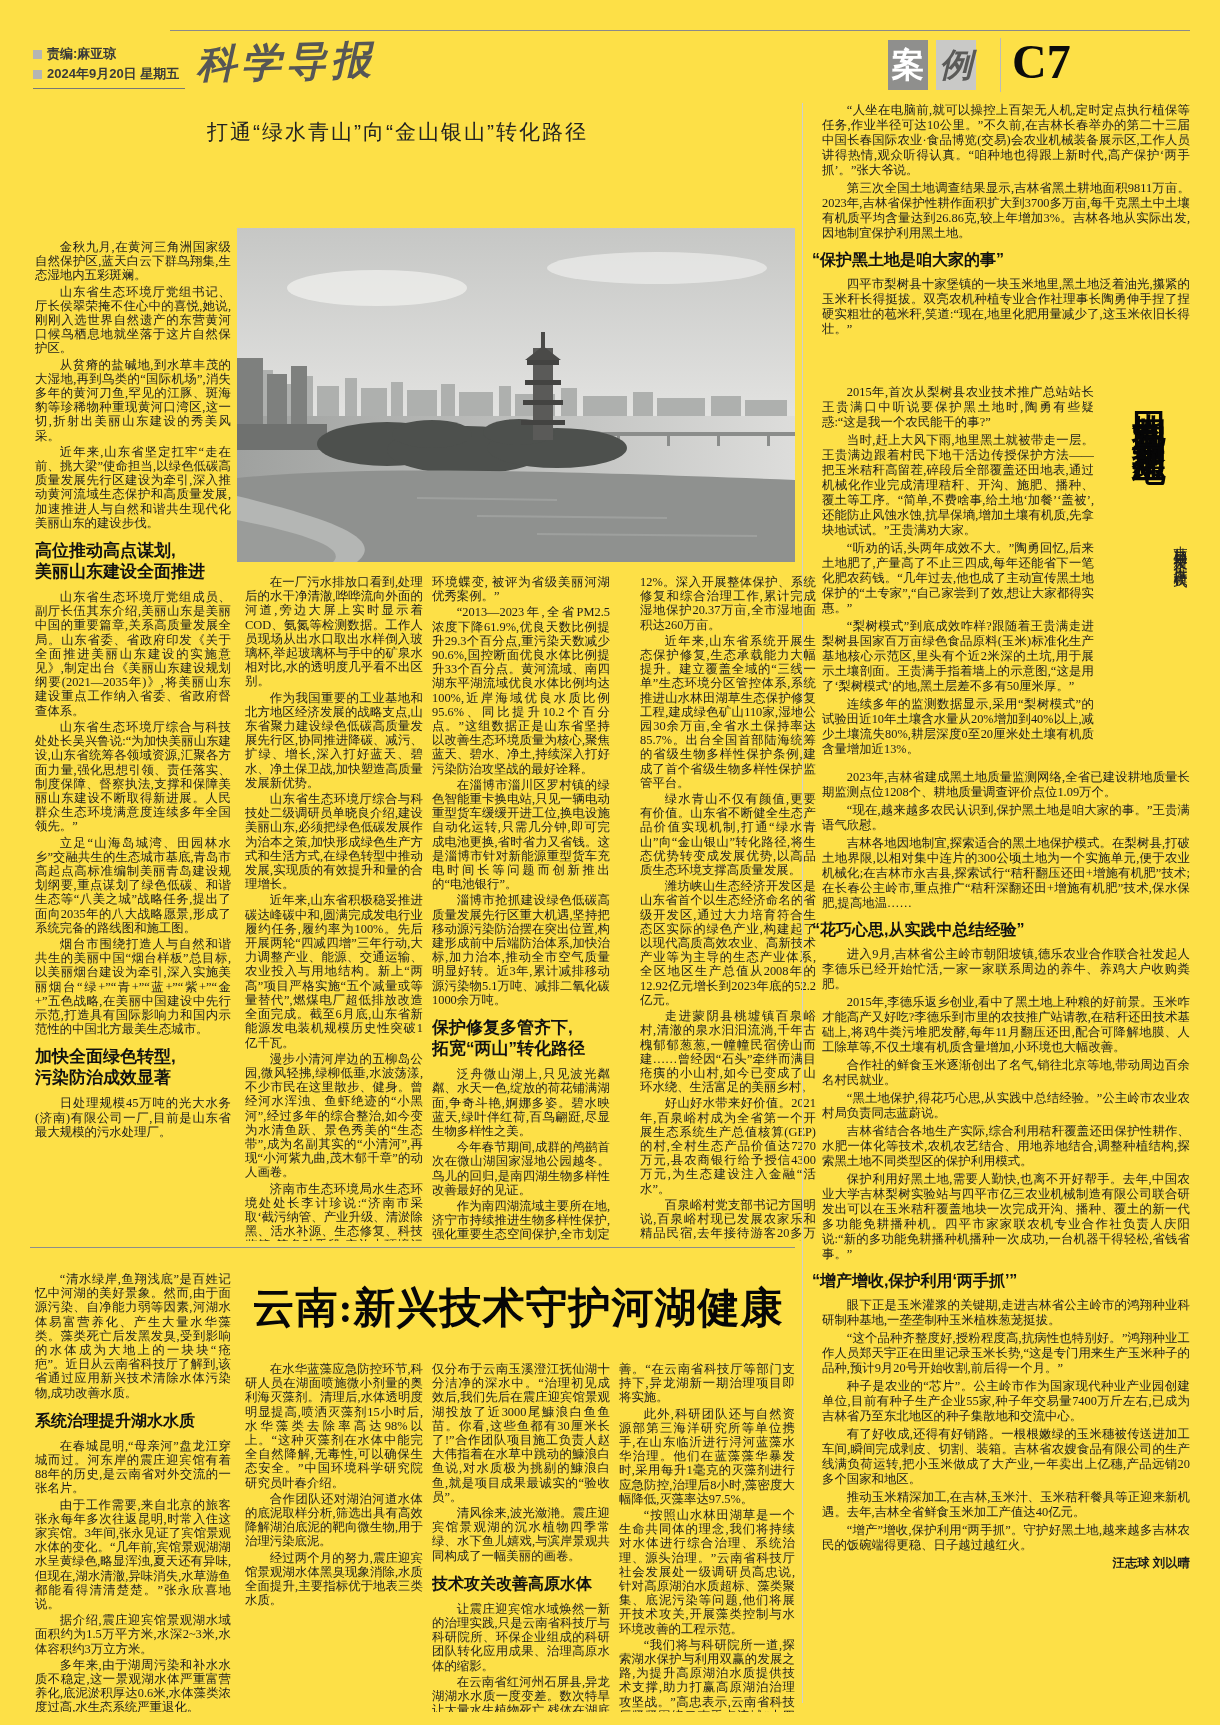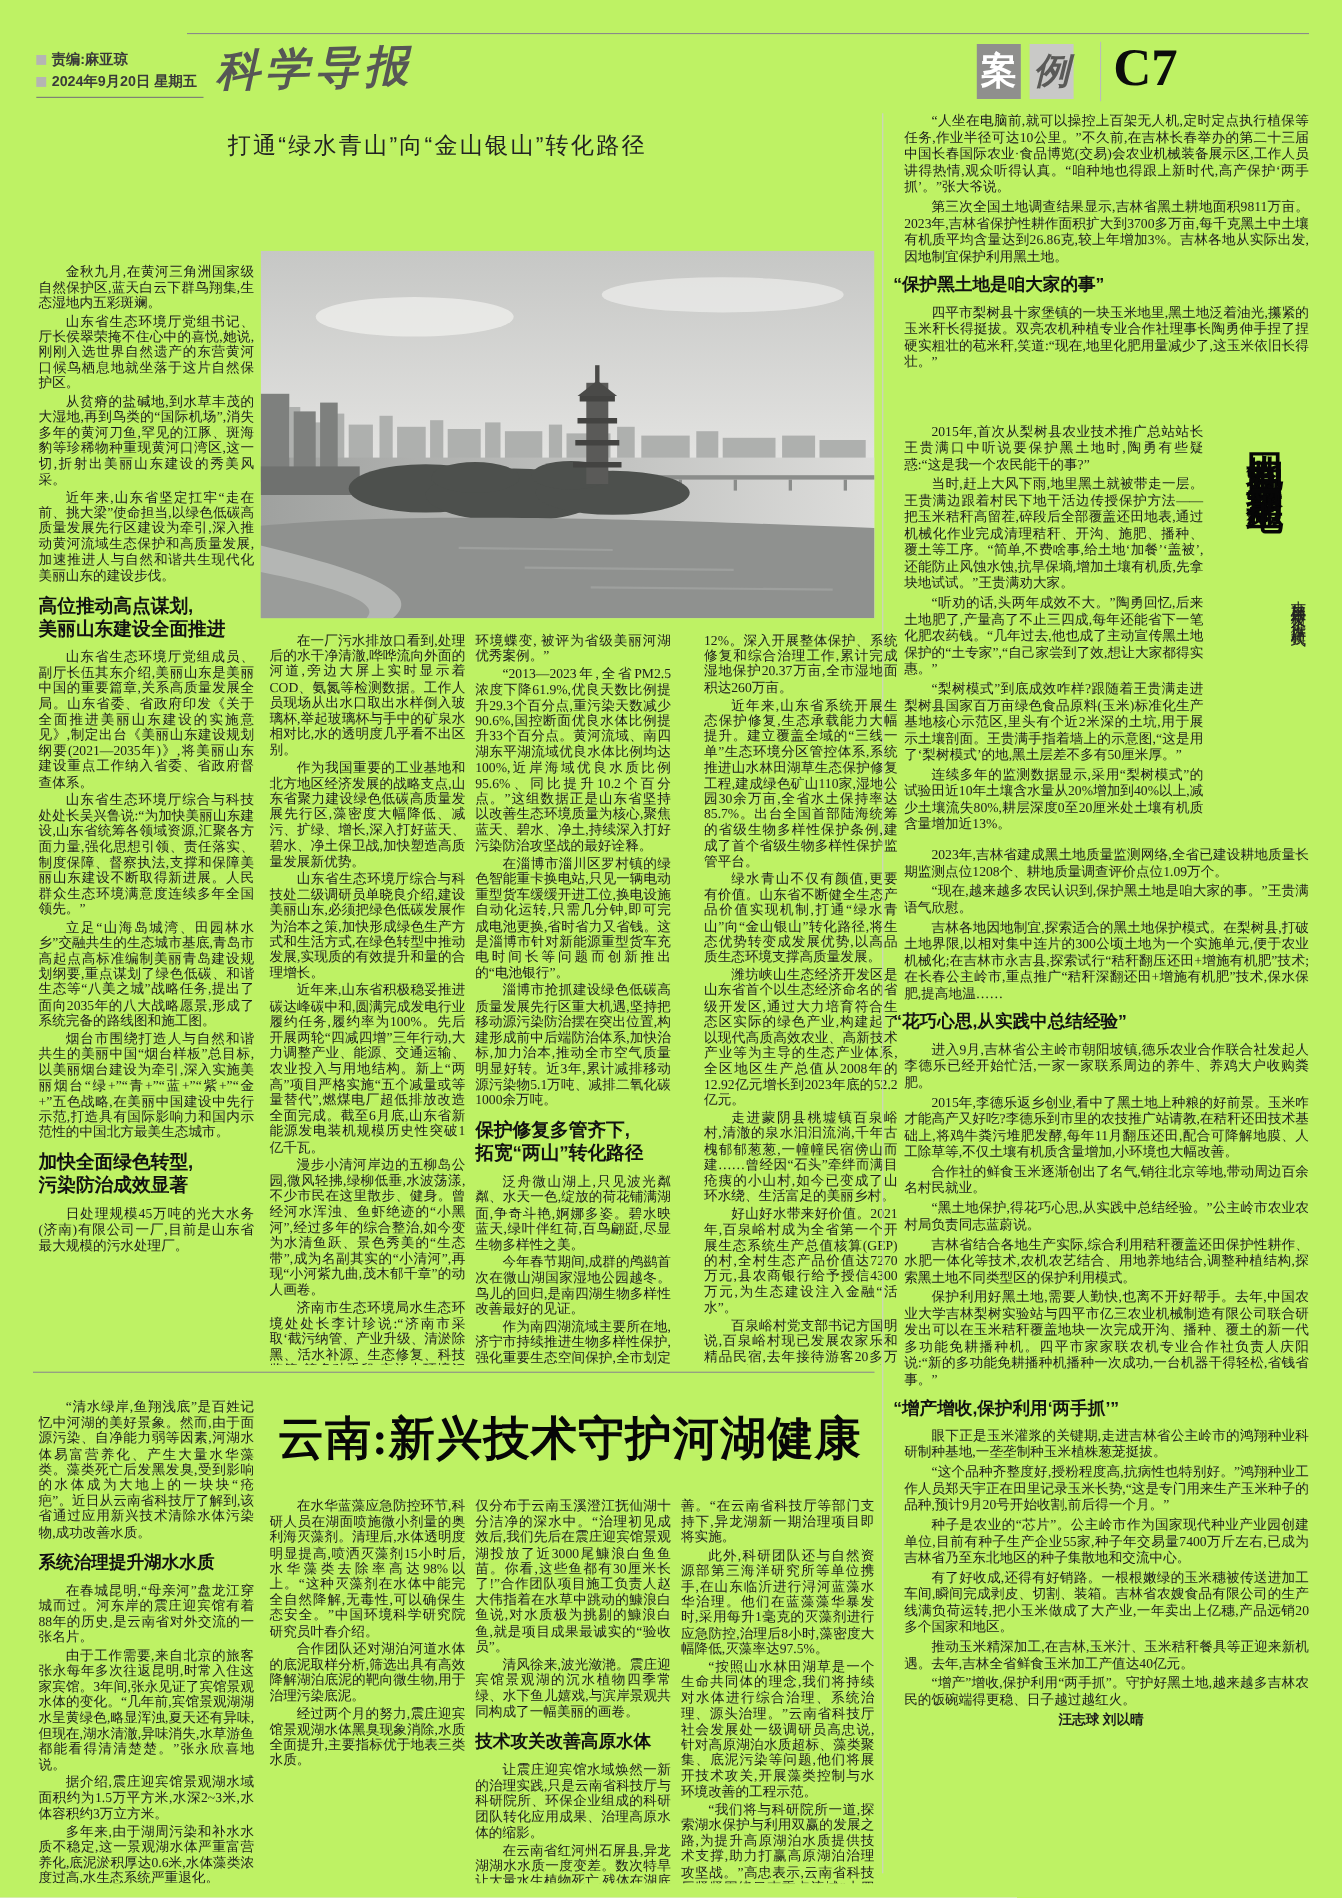--- a/index.html
+++ b/index.html
@@ -1,16 +1,16 @@
 <!DOCTYPE html>
 <html><head>
 <meta charset="utf-8">
 <style>
   html,body{margin:0;padding:0;background:#e8e8e6;}
-  .page{position:relative;width:1220px;height:1725px;margin:0 auto;background:#bef264;overflow:hidden;
+  .page{position:relative;width:1220px;height:1725px;margin:0 auto;background:#fde047;overflow:hidden;
         font-family:"Liberation Serif","DejaVu Serif",serif;color:#1c1c1c;}
   
   .topline{position:absolute;left:170px;top:30px;width:1020px;height:1px;background:#8a8a8a;}
   .ed-block{position:absolute;left:33px;top:44px;width:150px;font-family:"Liberation Sans","DejaVu Sans",sans-serif;
             font-size:13px;font-weight:bold;color:#3a3a3a;line-height:20px;}
   .ed-block .row{display:flex;align-items:center;gap:5px;}
   .sq{display:inline-block;width:9px;height:9px;background:#b5b5b3;flex:0 0 auto;}
   .ed-underline{position:absolute;left:33px;top:88px;width:152px;height:1px;background:#777;}
   .masthead{position:absolute;left:196px;top:34px;width:220px;font-size:40px;font-weight:bold;font-style:italic;
             color:#565656;letter-spacing:5px;transform:rotate(-1.5deg);font-family:"Liberation Serif",serif;}
@@ -47,21 +47,21 @@
   .bcol4{left:619px;top:1362px;width:176px;height:350px;}
   .bcol1 .subhead,.bcol3 .subhead{font-size:16px;}
   
   .rcol{position:absolute;font-size:12.4px;line-height:15px;overflow:hidden;}
   .rtop{left:812px;top:103px;width:378px;height:282px;}
   .rmid{left:812px;top:385px;width:282px;height:385px;}
   .rbottom{left:812px;top:770px;width:378px;height:932px;}
   .rcol .para{text-align:justify;text-indent:2em;margin:0 0 3px 10px;}
   .rcol .subhead{font-family:"Liberation Sans","DejaVu Sans",sans-serif;font-weight:bold;font-size:16px;
                  line-height:20px;margin:9px 0 7px 0;color:#111;}
-  .rcol .byline{text-align:center;font-weight:bold;}
+  .rcol .byline{text-align:right;font-weight:bold;}
   .vtitle-block{position:absolute;left:1100px;top:385px;width:90px;height:388px;
                 display:flex;flex-direction:row-reverse;justify-content:flex-start;}
   .vtitle{writing-mode:vertical-rl;font-family:"Liberation Serif","DejaVu Serif",serif;font-weight:900;
           font-size:33px;letter-spacing:3px;color:#060606;line-height:46px;}
   .vkicker{writing-mode:vertical-rl;font-family:"Liberation Sans","DejaVu Sans",sans-serif;font-size:14px;
           color:#222;padding-top:150px;letter-spacing:2px;line-height:18px;}
 </style>
 </head>
 <body>
 
@@ -188,21 +188,21 @@
       <div class="para">山东省生态环境厅党组成员、副厅长伍其东介绍,美丽山东是美丽中国的重要篇章,关系高质量发展全局。山东省委、省政府印发《关于全面推进美丽山东建设的实施意见》,制定出台《美丽山东建设规划纲要(2021—2035年)》,将美丽山东建设重点工作纳入省委、省政府督查体系。</div>
       <div class="para">山东省生态环境厅综合与科技处处长吴兴鲁说:“为加快美丽山东建设,山东省统筹各领域资源,汇聚各方面力量,强化思想引领、责任落实、制度保障、督察执法,支撑和保障美丽山东建设不断取得新进展。人民群众生态环境满意度连续多年全国领先。”</div>
       <div class="para">立足“山海岛城湾、田园林水乡”交融共生的生态城市基底,青岛市高起点高标准编制美丽青岛建设规划纲要,重点谋划了绿色低碳、和谐生态等“八美之城”战略任务,提出了面向2035年的八大战略愿景,形成了系统完备的路线图和施工图。</div>
       <div class="para">烟台市围绕打造人与自然和谐共生的美丽中国“烟台样板”总目标,以美丽烟台建设为牵引,深入实施美丽烟台“绿+”“青+”“蓝+”“紫+”“金+”五色战略,在美丽中国建设中先行示范,打造具有国际影响力和国内示范性的中国北方最美生态城市。</div>
       <div class="subhead">加快全面绿色转型,
 污染防治成效显著</div>
       <div class="para">日处理规模45万吨的光大水务(济南)有限公司一厂,目前是山东省最大规模的污水处理厂。</div>
     </div>
   <div class="col colB">
       <div class="para">在一厂污水排放口看到,处理后的水干净清澈,哗哗流向外面的河道,旁边大屏上实时显示着COD、氨氮等检测数据。工作人员现场从出水口取出水样倒入玻璃杯,举起玻璃杯与手中的矿泉水相对比,水的透明度几乎看不出区别。</div>
-      <div class="para">作为我国重要的工业基地和北方地区经济发展的战略支点,山东省聚力建设绿色低碳高质量发展先行区,藻密度大幅降低、减污、扩绿、增长,深入打好蓝天、碧水、净土保卫战,加快塑造高质量发展新优势。</div>
+      <div class="para">作为我国重要的工业基地和北方地区经济发展的战略支点,山东省聚力建设绿色低碳高质量发展先行区,协同推进降碳、减污、扩绿、增长,深入打好蓝天、碧水、净土保卫战,加快塑造高质量发展新优势。</div>
       <div class="para">山东省生态环境厅综合与科技处二级调研员单晓良介绍,建设美丽山东,必须把绿色低碳发展作为治本之策,加快形成绿色生产方式和生活方式,在绿色转型中推动发展,实现质的有效提升和量的合理增长。</div>
       <div class="para">近年来,山东省积极稳妥推进碳达峰碳中和,圆满完成发电行业履约任务,履约率为100%。先后开展两轮“四减四增”三年行动,大力调整产业、能源、交通运输、农业投入与用地结构。新上“两高”项目严格实施“五个减量或等量替代”,燃煤电厂超低排放改造全面完成。截至6月底,山东省新能源发电装机规模历史性突破1亿千瓦。</div>
       <div class="para">漫步小清河岸边的五柳岛公园,微风轻拂,绿柳低垂,水波荡漾,不少市民在这里散步、健身。曾经河水浑浊、鱼虾绝迹的“小黑河”,经过多年的综合整治,如今变为水清鱼跃、景色秀美的“生态带”,成为名副其实的“小清河”,再现“小河紫九曲,茂木郁千章”的动人画卷。</div>
       <div class="para">济南市生态环境局水生态环境处处长李计珍说:“济南市采取‘截污纳管、产业升级、清淤除黑、活水补源、生态修复、科技监管’等多种手段,实施水环境污染防治、水资源开发利用、水生态修复保护‘三水统筹’治理,实现了小清河(济南段)‘有河有水、有鱼有草、人水和谐’的生态</div>
     </div>
   <div class="col colC">
       <div class="para noind">环境蝶变, 被评为省级美丽河湖优秀案例。”</div>
       <div class="para">“2013—2023年,全省PM2.5浓度下降61.9%,优良天数比例提升29.3个百分点,重污染天数减少90.6%,国控断面优良水体比例提升33个百分点。黄河流域、南四湖东平湖流域优良水体比例均达100%,近岸海域优良水质比例95.6%、同比提升10.2个百分点。”这组数据正是山东省坚持以改善生态环境质量为核心,聚焦蓝天、碧水、净土,持续深入打好污染防治攻坚战的最好诠释。</div>
       <div class="para">在淄博市淄川区罗村镇的绿色智能重卡换电站,只见一辆电动重型货车缓缓开进工位,换电设施自动化运转,只需几分钟,即可完成电池更换,省时省力又省钱。这是淄博市针对新能源重型货车充电时间长等问题而创新推出的“电池银行”。</div>
       <div class="para">淄博市抢抓建设绿色低碳高质量发展先行区重大机遇,坚持把移动源污染防治摆在突出位置,构建形成前中后端防治体系,加快治标,加力治本,推动全市空气质量明显好转。近3年,累计减排移动源污染物5.1万吨、减排二氧化碳1000余万吨。</div>

